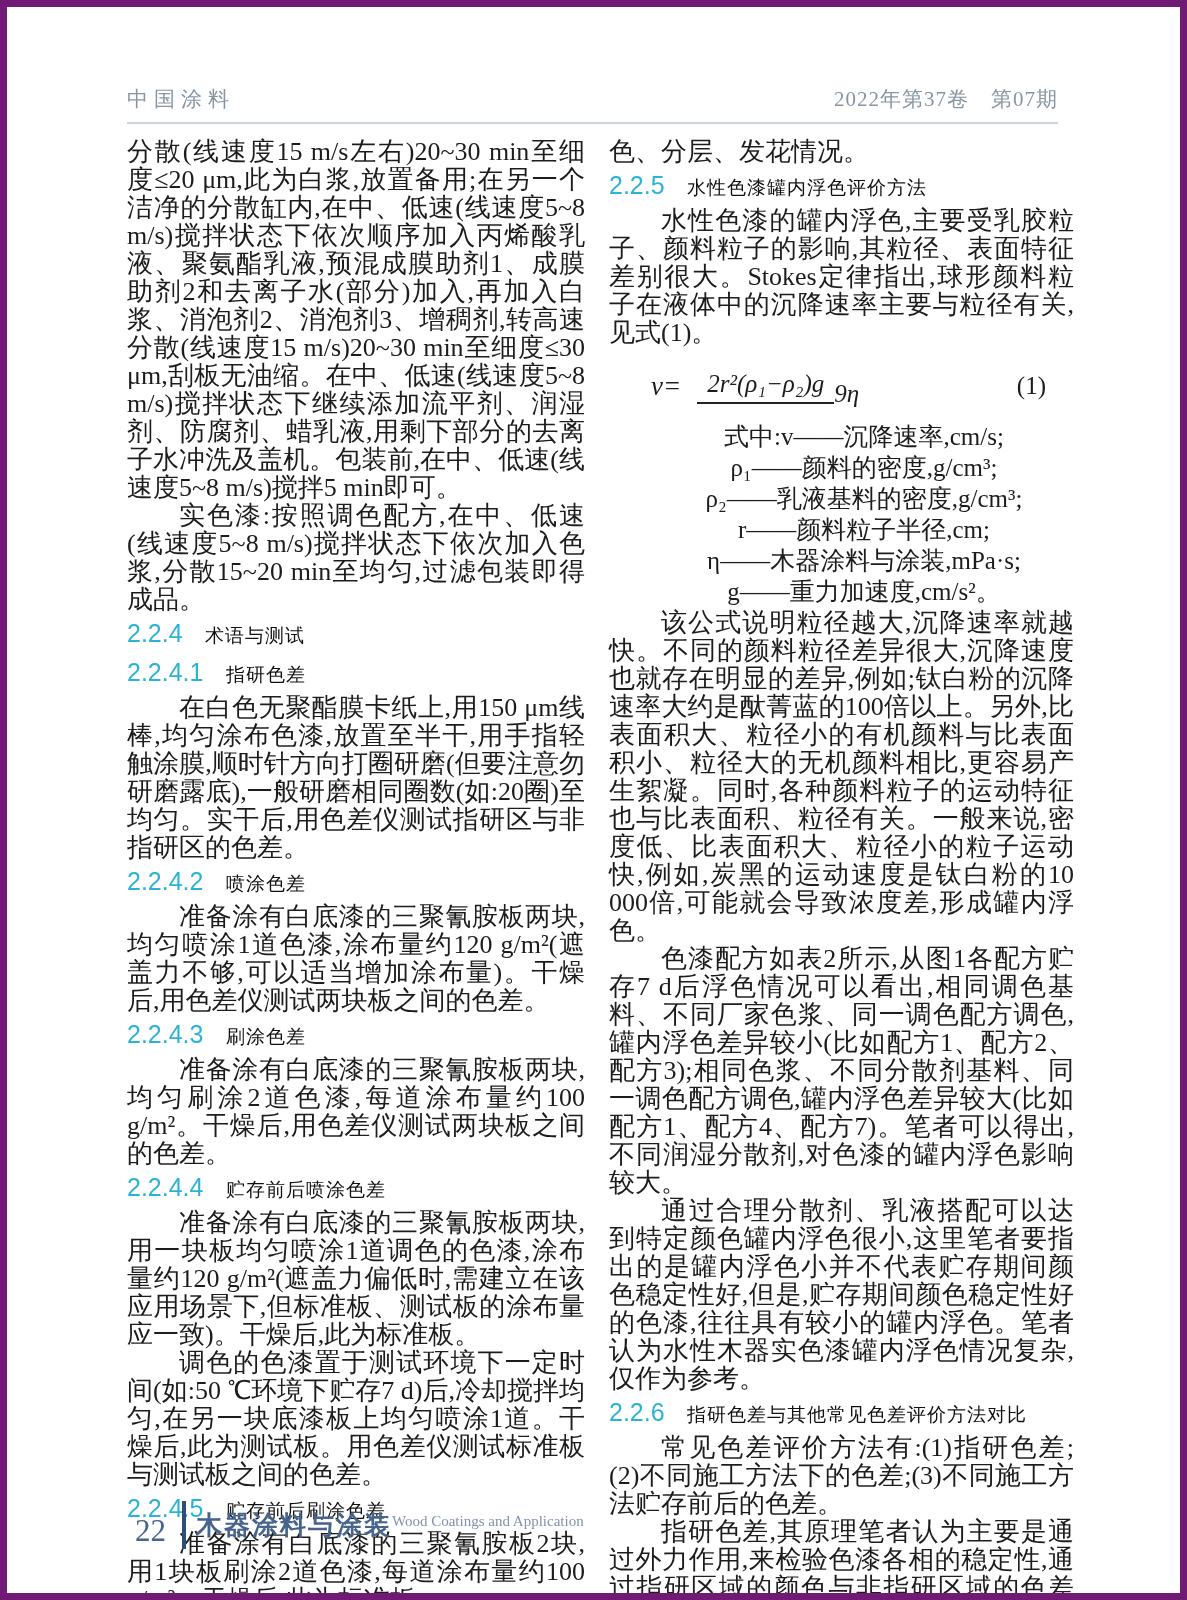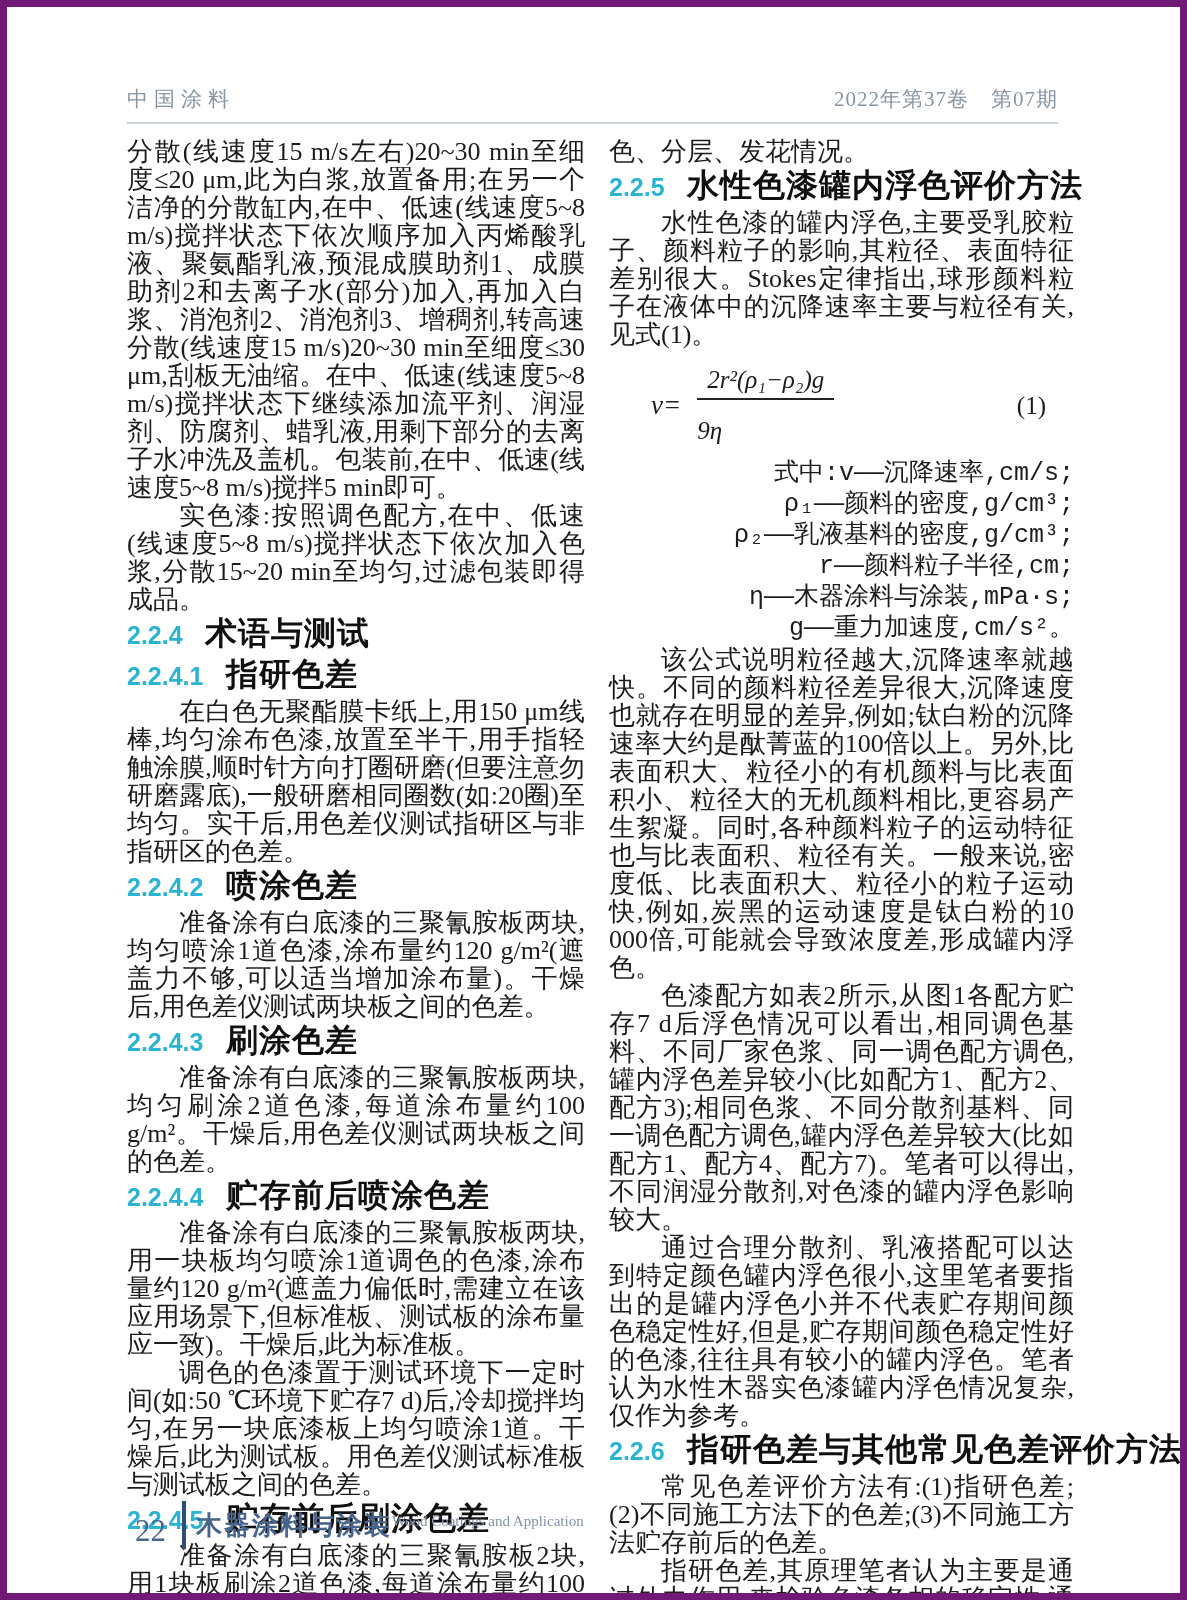--- a/index.html
+++ b/index.html
@@ -22,36 +22,36 @@
   .journal-name{color:var(--header-gray);font-size:21px;letter-spacing:6px;}
   .issue-info{color:var(--header-gray);font-size:21px;letter-spacing:1px;}
 
   
   .content{position:absolute;left:120px;top:131px;width:947px;display:flex;gap:24px;}
   .col{width:458px;}
   .col-right{width:465px;}
   .para{margin:0;font-size:26px;line-height:28px;text-align:justify;color:var(--ink);}
   .para.indent{text-indent:2em;}
   .heading{margin:3px 0 2px 0;line-height:32px;white-space:nowrap;}
-  .h-num{color:var(--accent);font-family:"Liberation Sans",sans-serif;font-weight:bold;
+  .h-num{color:var(--accent);font-family:"Liberation Sans",sans-serif;font-weight:normal;
          font-size:25px;margin-right:0.9em;}
-  .h-title{font-family:"Liberation Sans",sans-serif;font-weight:bold;font-size:32px;color:#101010;
+  .h-title{font-family:"Liberation Sans",sans-serif;font-weight:normal;font-size:19px;color:#101010;
            letter-spacing:1px;}
 
   
   .formula{display:flex;align-items:center;margin:16px 0 12px 0;font-size:27px;}
   .f-lhs{font-style:italic;margin-left:42px;margin-right:16px;}
-  .frac{display:inline-flex;flex-direction:column;font-style:italic;}
+  .frac{display:inline-flex;flex-direction:row;align-items:center;font-style:italic;}
   .f-num{font-size:25px;line-height:30px;padding:0 10px 3px 10px;border-bottom:2px solid #222;}
   .f-den{font-size:25px;line-height:30px;padding-top:16px;}
   .f-tag{margin-left:auto;margin-right:28px;font-style:normal;font-size:25px;}
 
   
   .deflist{margin:6px 0 2px 0;}
-  .def-line{font-size:25px;line-height:31px;padding-left:45px;text-align:right;font-family:Liberation Mono, monospace;}
+  .def-line{font-size:25px;line-height:31px;padding-left:45px;text-align:center;}
 
   
   .page-footer{position:absolute;left:128px;top:1494px;display:flex;align-items:center;}
   .page-num{font-size:31px;color:var(--footer-blue);margin-right:16px;align-self:flex-end;}
   .footer-bar{width:4px;height:48px;background:var(--footer-bar);margin-right:10px;}
   .footer-text{display:flex;flex-direction:row;justify-content:center;}
   .footer-title{font-family:"Liberation Sans",sans-serif;font-weight:bold;font-size:26px;
                 color:var(--footer-blue);line-height:28px;letter-spacing:2px;}
   .footer-subtitle{font-size:15px;color:#8292aa;line-height:20px;}
 </style>

